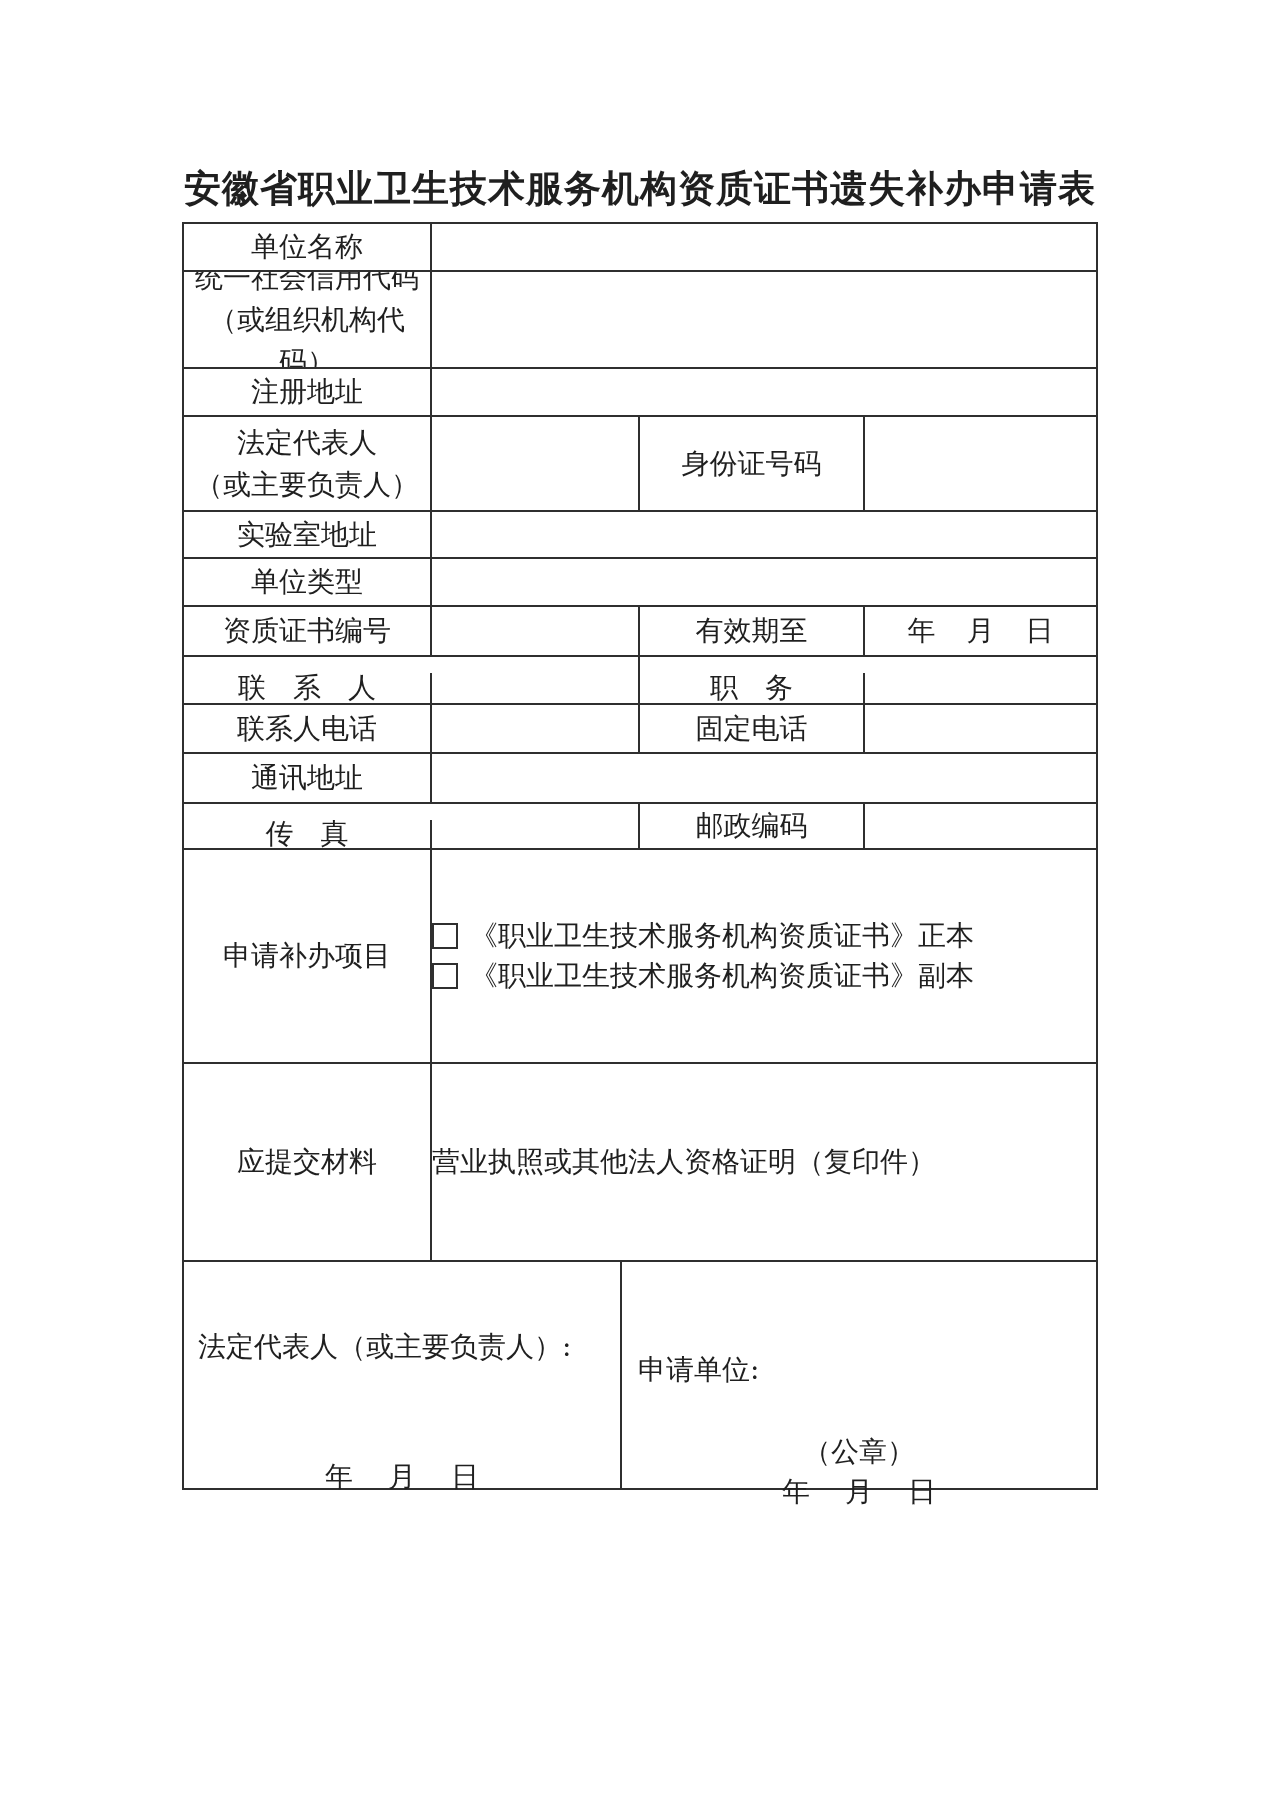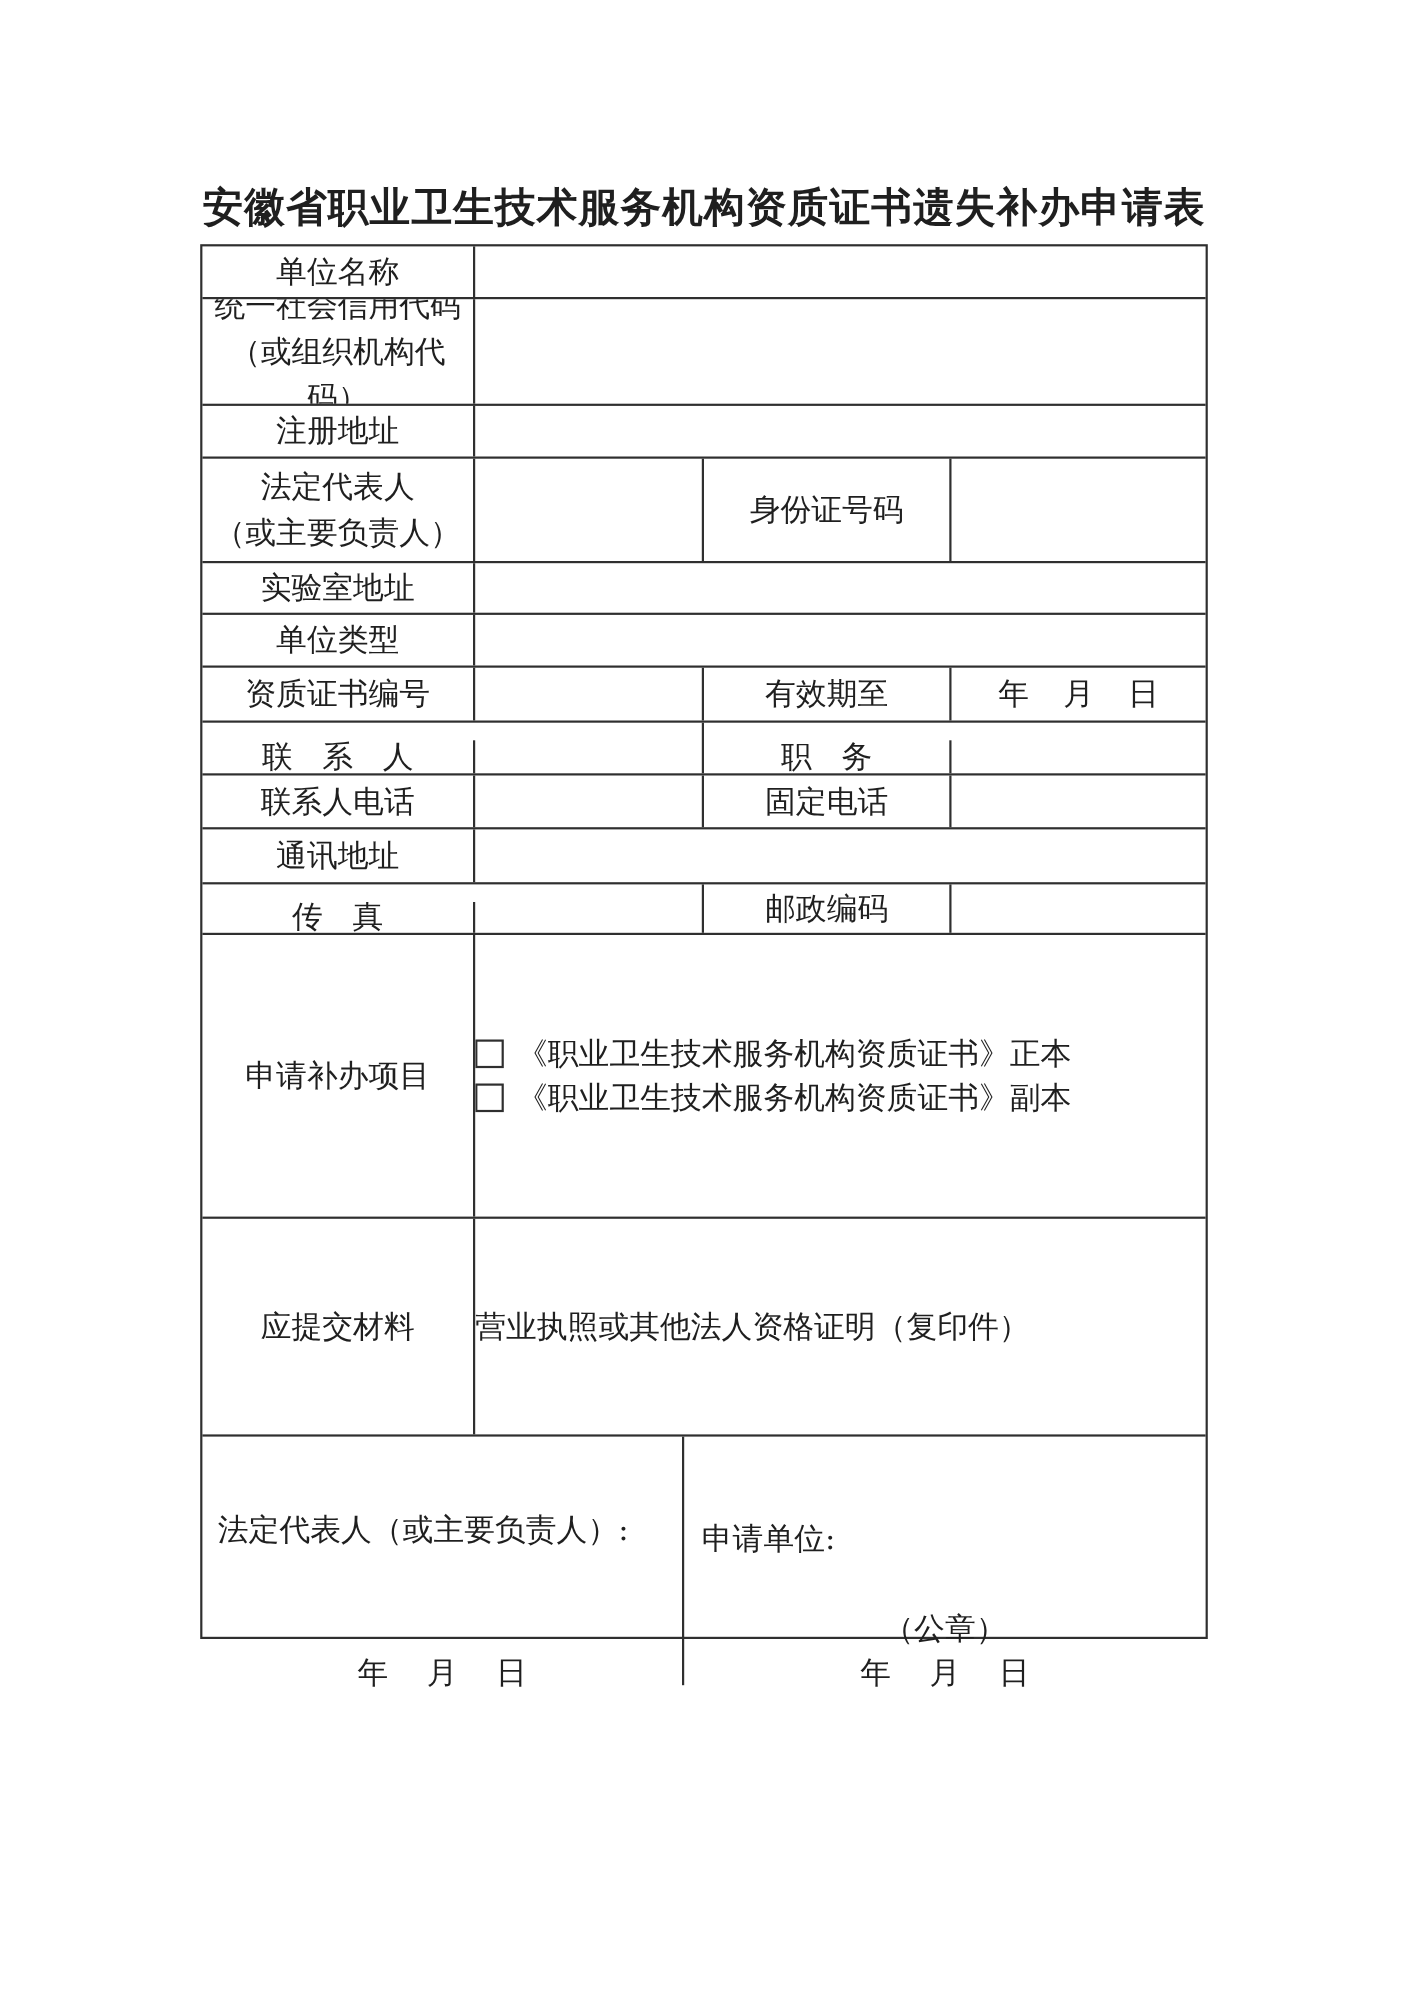--- a/index.html
+++ b/index.html
@@ -41,21 +41,21 @@
   .date-spread { word-spacing:22px; white-space:nowrap; }
   .left-pad { align-items:flex-start; text-align:left; }
   .option-line { display:flex; align-items:center; height:40px; white-space:nowrap; font-size:28px; }
   .checkbox {
     display:inline-block; width:22px; height:22px;
     border:2px solid #2f2f2f; margin-right:12px; flex:none;
     background:#ffffff;
   }
   .sig-cell { position:relative; box-sizing:border-box;padding-left:16px; }
   .sig-left  { width:438px; border-right:2px solid #2f2f2f; }
-  .sig-right { flex:1; }
+  .sig-right { flex:1;margin-top:15px; }
   .sig-title { position:absolute; top:66px; left:14px; font-size:28px; white-space:nowrap; }
   .sig-title-r { position:absolute; top:74px; left:16px; font-size:28px; white-space:nowrap; }
   .sig-hint  { position:absolute; top:156px; left:0; width:100%; text-align:center; font-size:28px; }
   .sig-date  { position:absolute; top:196px; left:0; width:100%; text-align:center; font-size:28px; word-spacing:26px; }
 </style>
 </head>
 <body>
 
 <div class="sheet">
 
@@ -127,21 +127,21 @@
       <div class="cell fill end"></div>
     </div>
 
     <div class="row" style="height:46px">
       <div class="cell c1 spaced">传  真</div>
       <div class="cell c2"></div>
       <div class="cell c3">邮政编码</div>
       <div class="cell c4 end"></div>
     </div>
 
-    <div class="row" style="height:258px">
+    <div class="row" style="height:214px">
       <div class="cell c1">申请补办项目</div>
       <div class="cell fill end left-pad" style="justify-content:center">
         <div class="option-line">
           <span class="checkbox"></span>
           <span>《职业卫生技术服务机构资质证书》正本</span>
         </div>
         <div class="option-line">
           <span class="checkbox"></span>
           <span>《职业卫生技术服务机构资质证书》副本</span>
         </div>

